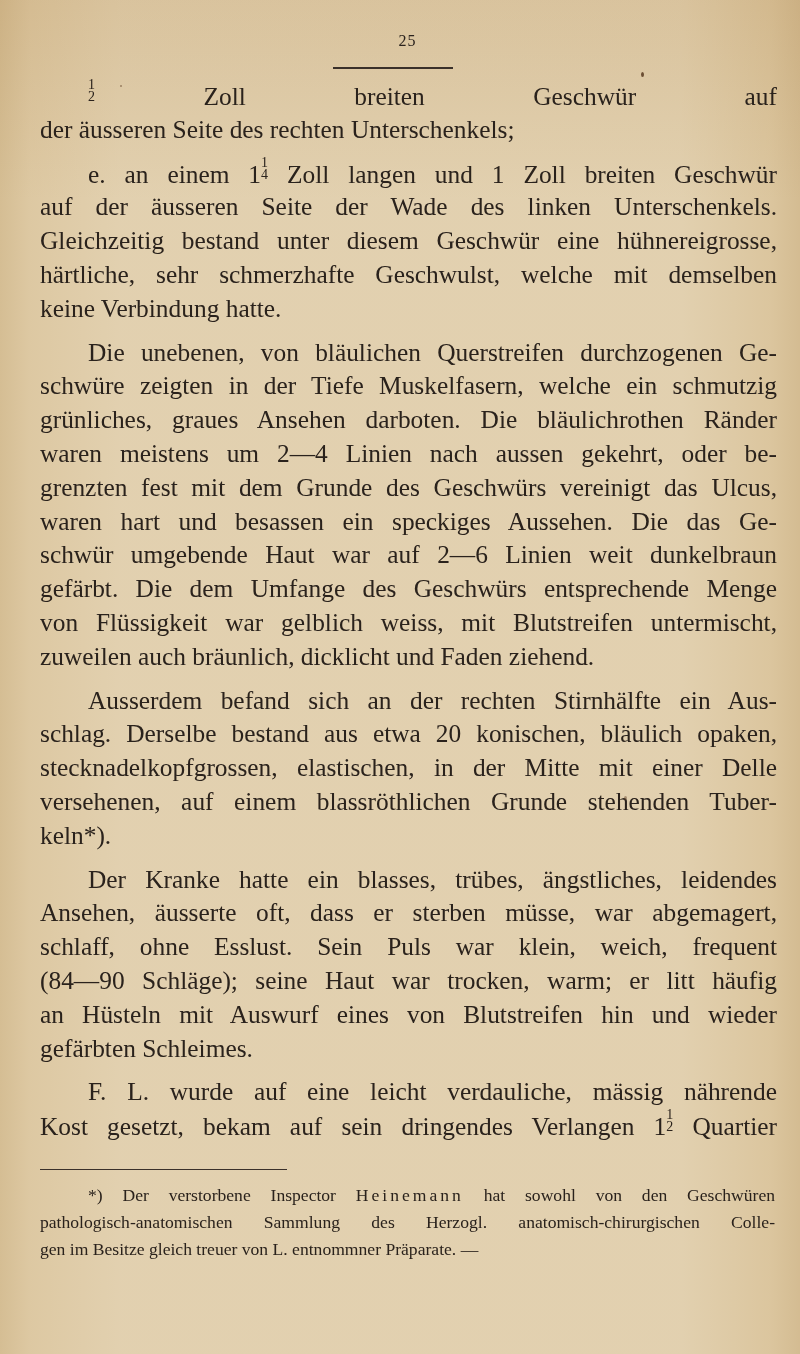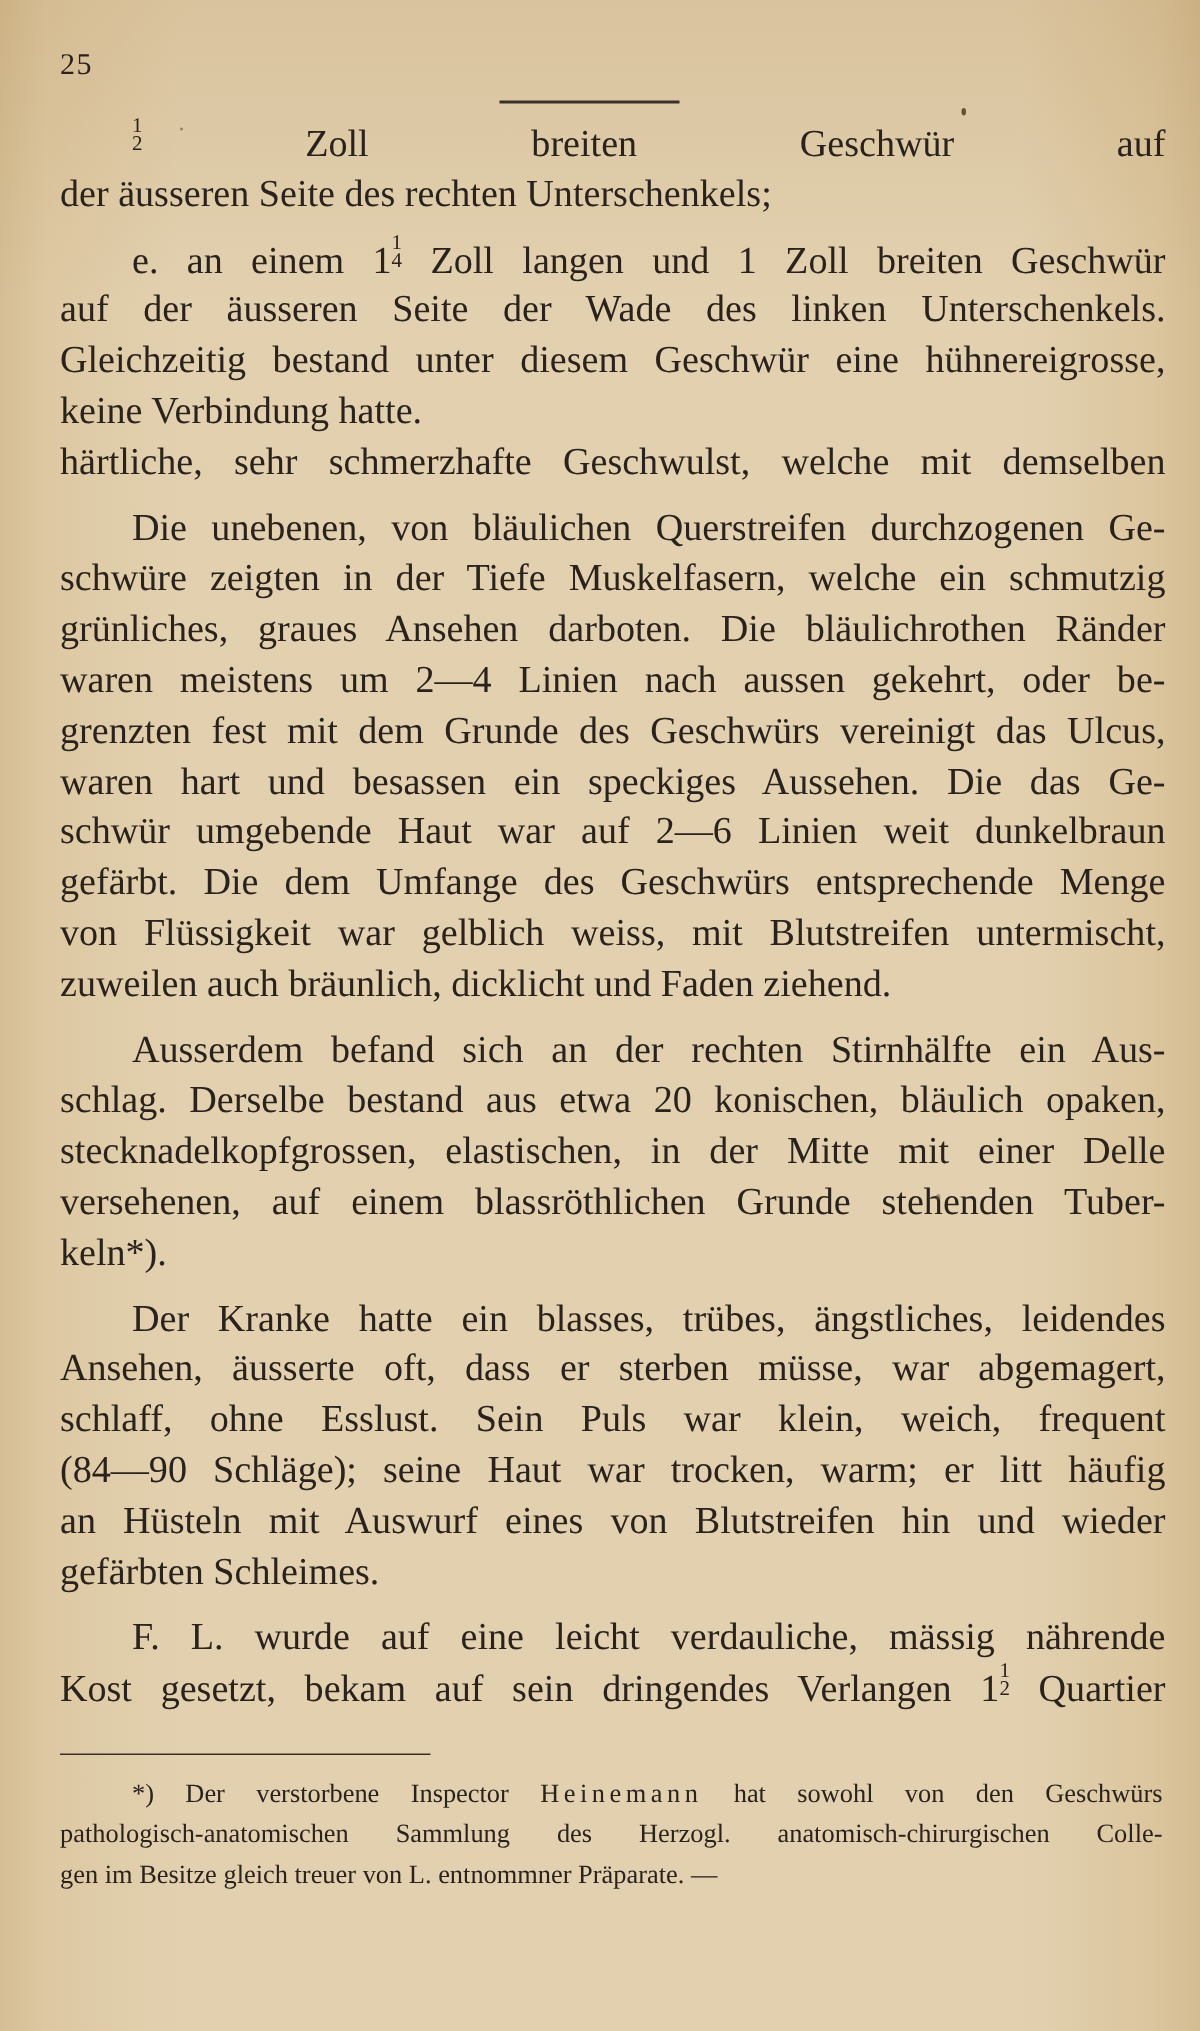--- a/index.html
+++ b/index.html
@@ -20,22 +20,22 @@
       position: absolute;
       left: 40px;
       top: 0;
       width: 735px;
     }
     .page-number {
       position: absolute;
       left: 0;
       width: 735px;
       top: 32px;
-      text-align: left;
-      font-size: 20px;
+      text-align: center;
+      font-size: 16px;
       letter-spacing: 1px;
     }
     .header-rule {
       position: absolute;
       left: 293px;
       top: 67px;
       width: 120px;
       height: 2px;
       background: #3a302a;
     }
@@ -106,22 +106,22 @@
       <span class="line last">der äusseren Seite des rechten Unterschenkels;</span>
     </div>
     <div class="para-gap"></div>
 
     <div>
       <span class="line indent">
         <span>e. an einem 1</span><span class="frac"><span>1</span><span>4</span></span><span> Zoll langen und 1 Zoll breiten Geschwür</span>
       </span>
       <span class="line">auf der äusseren Seite der Wade des linken Unterschenkels.</span>
       <span class="line">Gleichzeitig bestand unter diesem Geschwür eine hühnereigrosse,</span>
+      <span class="line">härtliche, sehr schmerzhafte Geschwulst, welche mit demselben</span>
       <span class="line last">keine Verbindung hatte.</span>
-      <span class="line">härtliche, sehr schmerzhafte Geschwulst, welche mit demselben</span>
     </div>
     <div class="para-gap"></div>
 
     <div>
       <span class="line indent">Die unebenen, von bläulichen Querstreifen durchzogenen Ge-</span>
       <span class="line">schwüre zeigten in der Tiefe Muskelfasern, welche ein schmutzig</span>
       <span class="line">grünliches, graues Ansehen darboten.  Die bläulichrothen Ränder</span>
       <span class="line">waren meistens um 2—4 Linien nach aussen gekehrt, oder be-</span>
       <span class="line">grenzten fest mit dem Grunde des Geschwürs vereinigt das Ulcus,</span>
       <span class="line">waren hart und besassen ein speckiges Aussehen.  Die das Ge-</span>
@@ -157,21 +157,21 @@
         <span>Kost gesetzt, bekam auf sein dringendes Verlangen 1</span><span class="frac"><span>1</span><span>2</span></span><span> Quartier</span>
       </span>
     </div>
   </div>
 
   <div class="footnote-rule"></div>
 
   <div class="footnotes">
     <span class="line indent">
       <span>*)</span>
-      <span>Der verstorbene Inspector </span><span class="spaced">Heinemann</span><span> hat sowohl von den Geschwürs</span>
+      <span>Der verstorbene Inspector </span><span class="spaced">Heinemann</span><span> hat sowohl von den Geschwüren</span>
     </span>
     <span class="line">pathologisch-anatomischen Sammlung des Herzogl. anatomisch-chirurgischen Colle-</span>
     <span class="line last">gen im Besitze gleich treuer von L. entnommner Präparate. —</span>
   </div>
 </div>
 
 <div class="speck" style="left:641px;top:72px;width:3px;height:5px;"></div>
 <div class="speck" style="left:120px;top:85px;width:2px;height:2px;opacity:.6;"></div>
 <div class="speck" style="left:624px;top:796px;width:3px;height:4px;opacity:.5;"></div>
 

